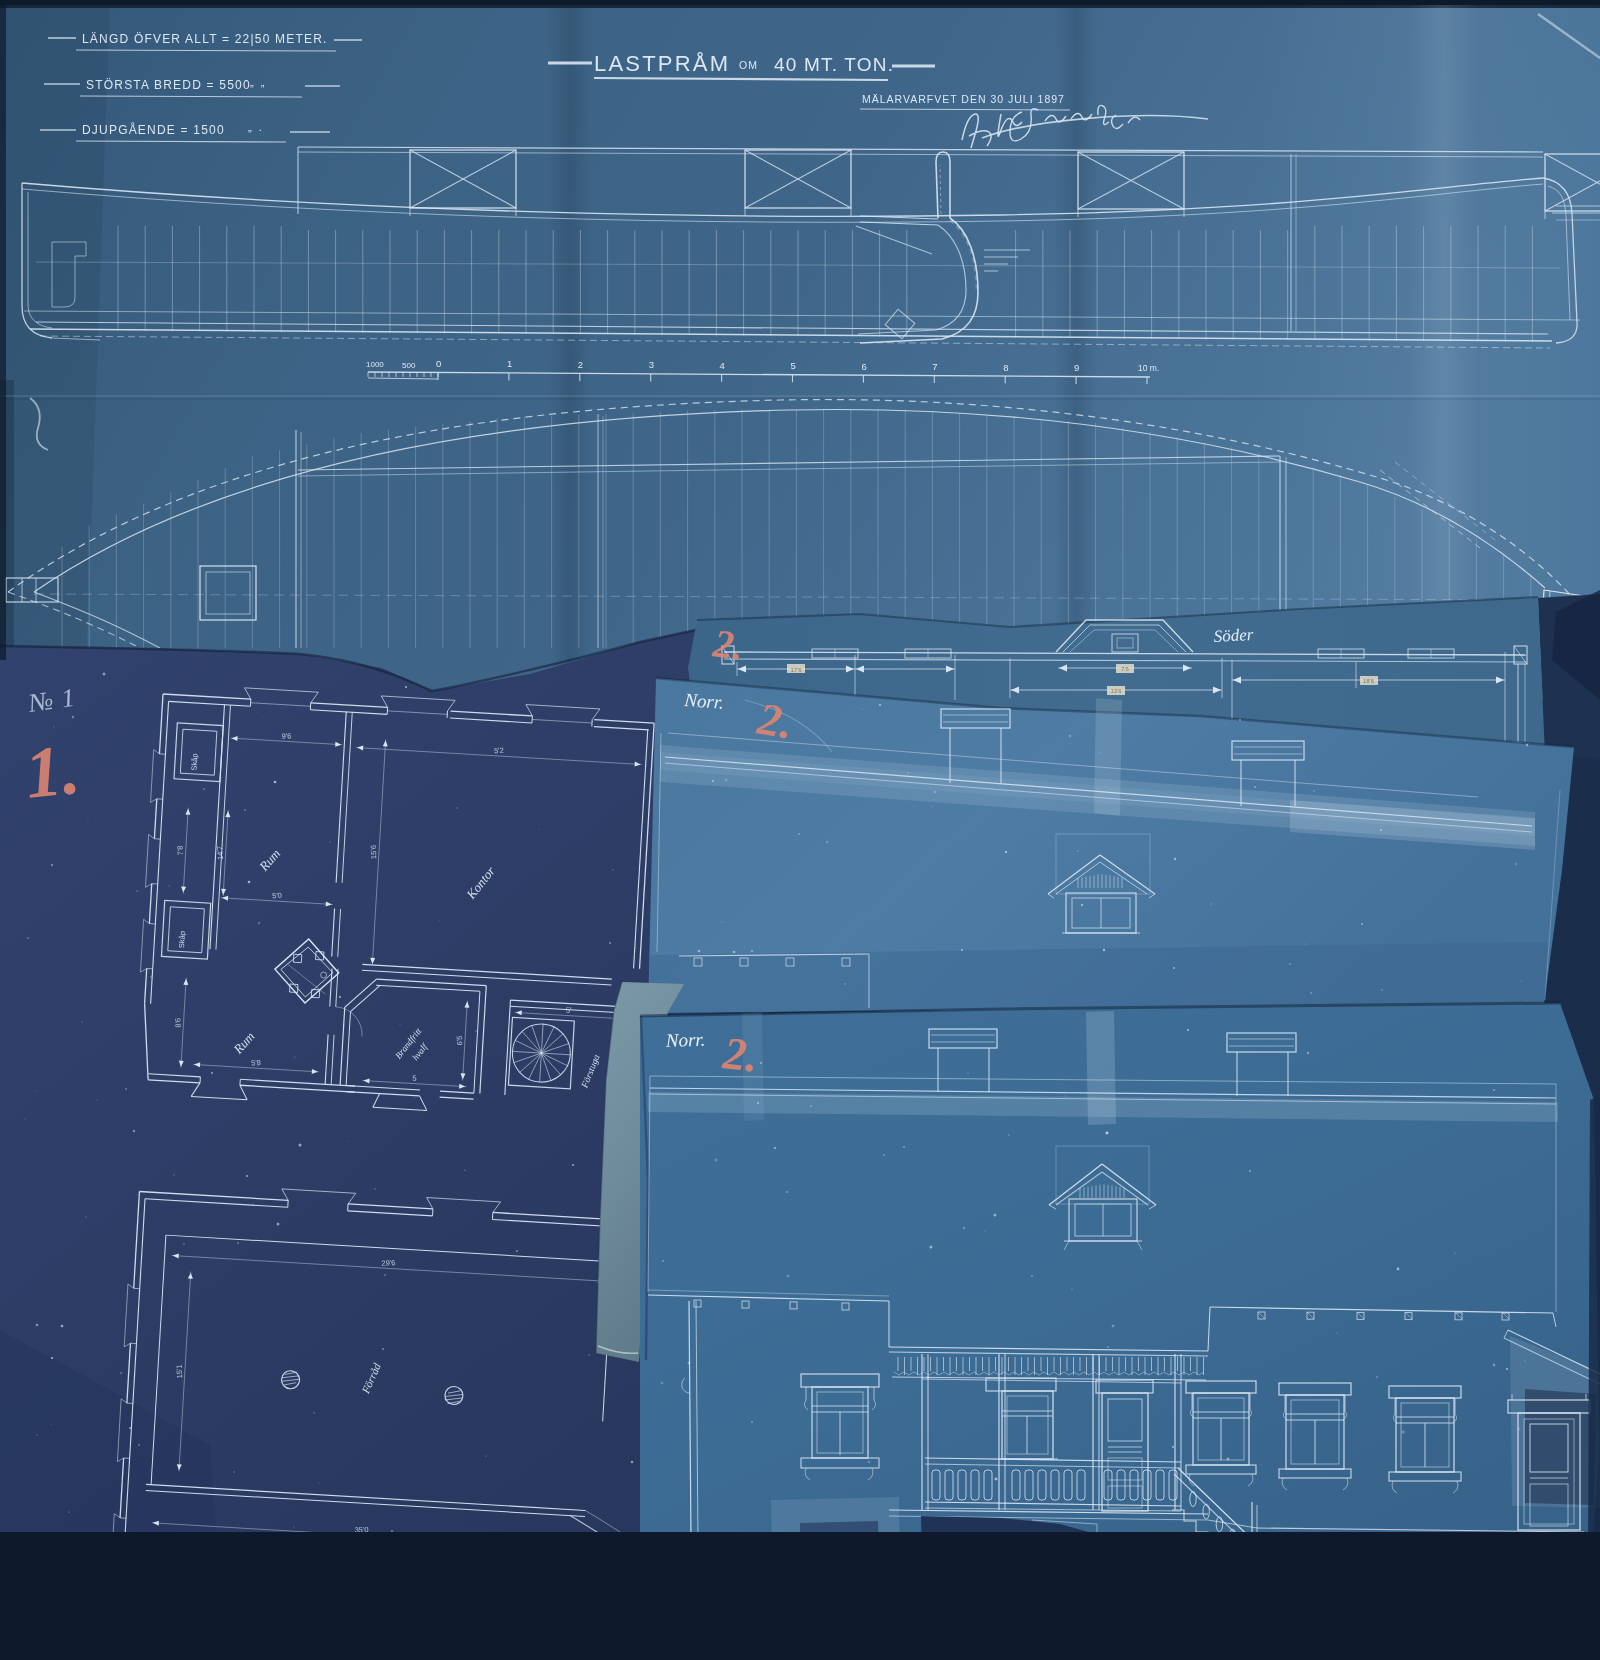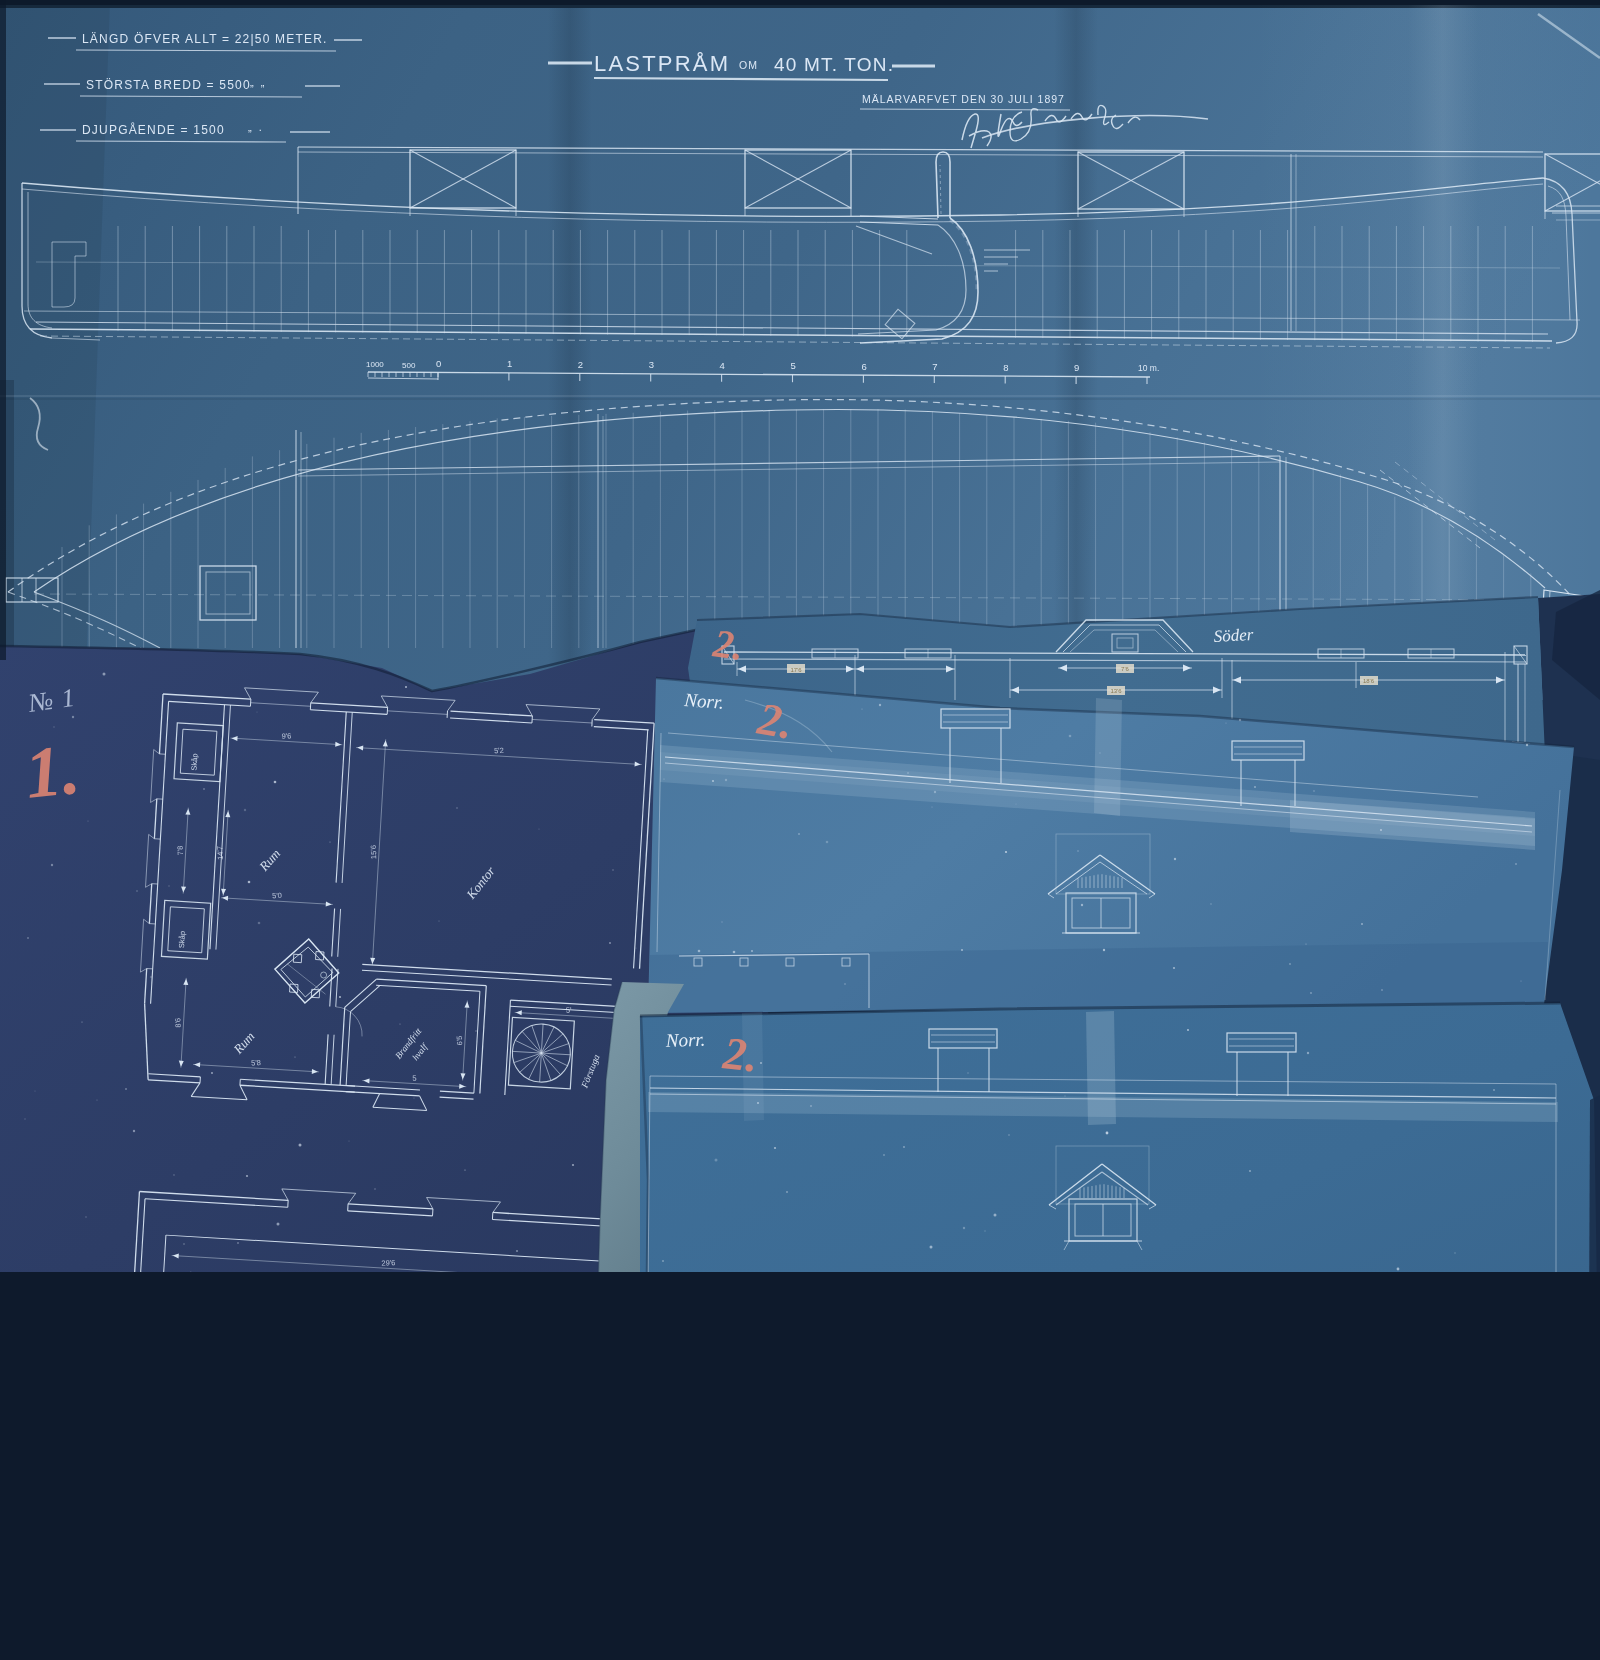--- a/index.html
+++ b/index.html
@@ -1,12 +1,12 @@
 <!DOCTYPE html>
-<html><head><meta charset="utf-8"><style>html,body{margin:0;padding:0;background:#0e1a2c;}#stage{position:relative;width:1600px;height:1272px;overflow:hidden;background:#1a2d4a;font-family:"Liberation Sans",sans-serif;}</style></head><body>
+<html><head><meta charset="utf-8"><style>html,body{margin:0;padding:0;background:#0e1a2c;}#stage{position:relative;width:1600px;height:1532px;overflow:hidden;background:#1a2d4a;font-family:"Liberation Sans",sans-serif;}</style></head><body>
 <div id="stage"><svg width="1600" height="1660" viewBox="0 0 1600 1660">
       <defs>
 <linearGradient id="gtop" x1="0" y1="0" x2="1" y2="0.25">
  <stop offset="0" stop-color="#34587a"></stop>
           <stop offset="0.28" stop-color="#3c6284"></stop>
  <stop offset="0.55" stop-color="#3f6689"></stop>
           <stop offset="0.8" stop-color="#487195"></stop>
  <stop offset="1" stop-color="#4d779c"></stop>
         </linearGradient>
 <linearGradient id="softv" x1="0" y1="0" x2="1" y2="0">

